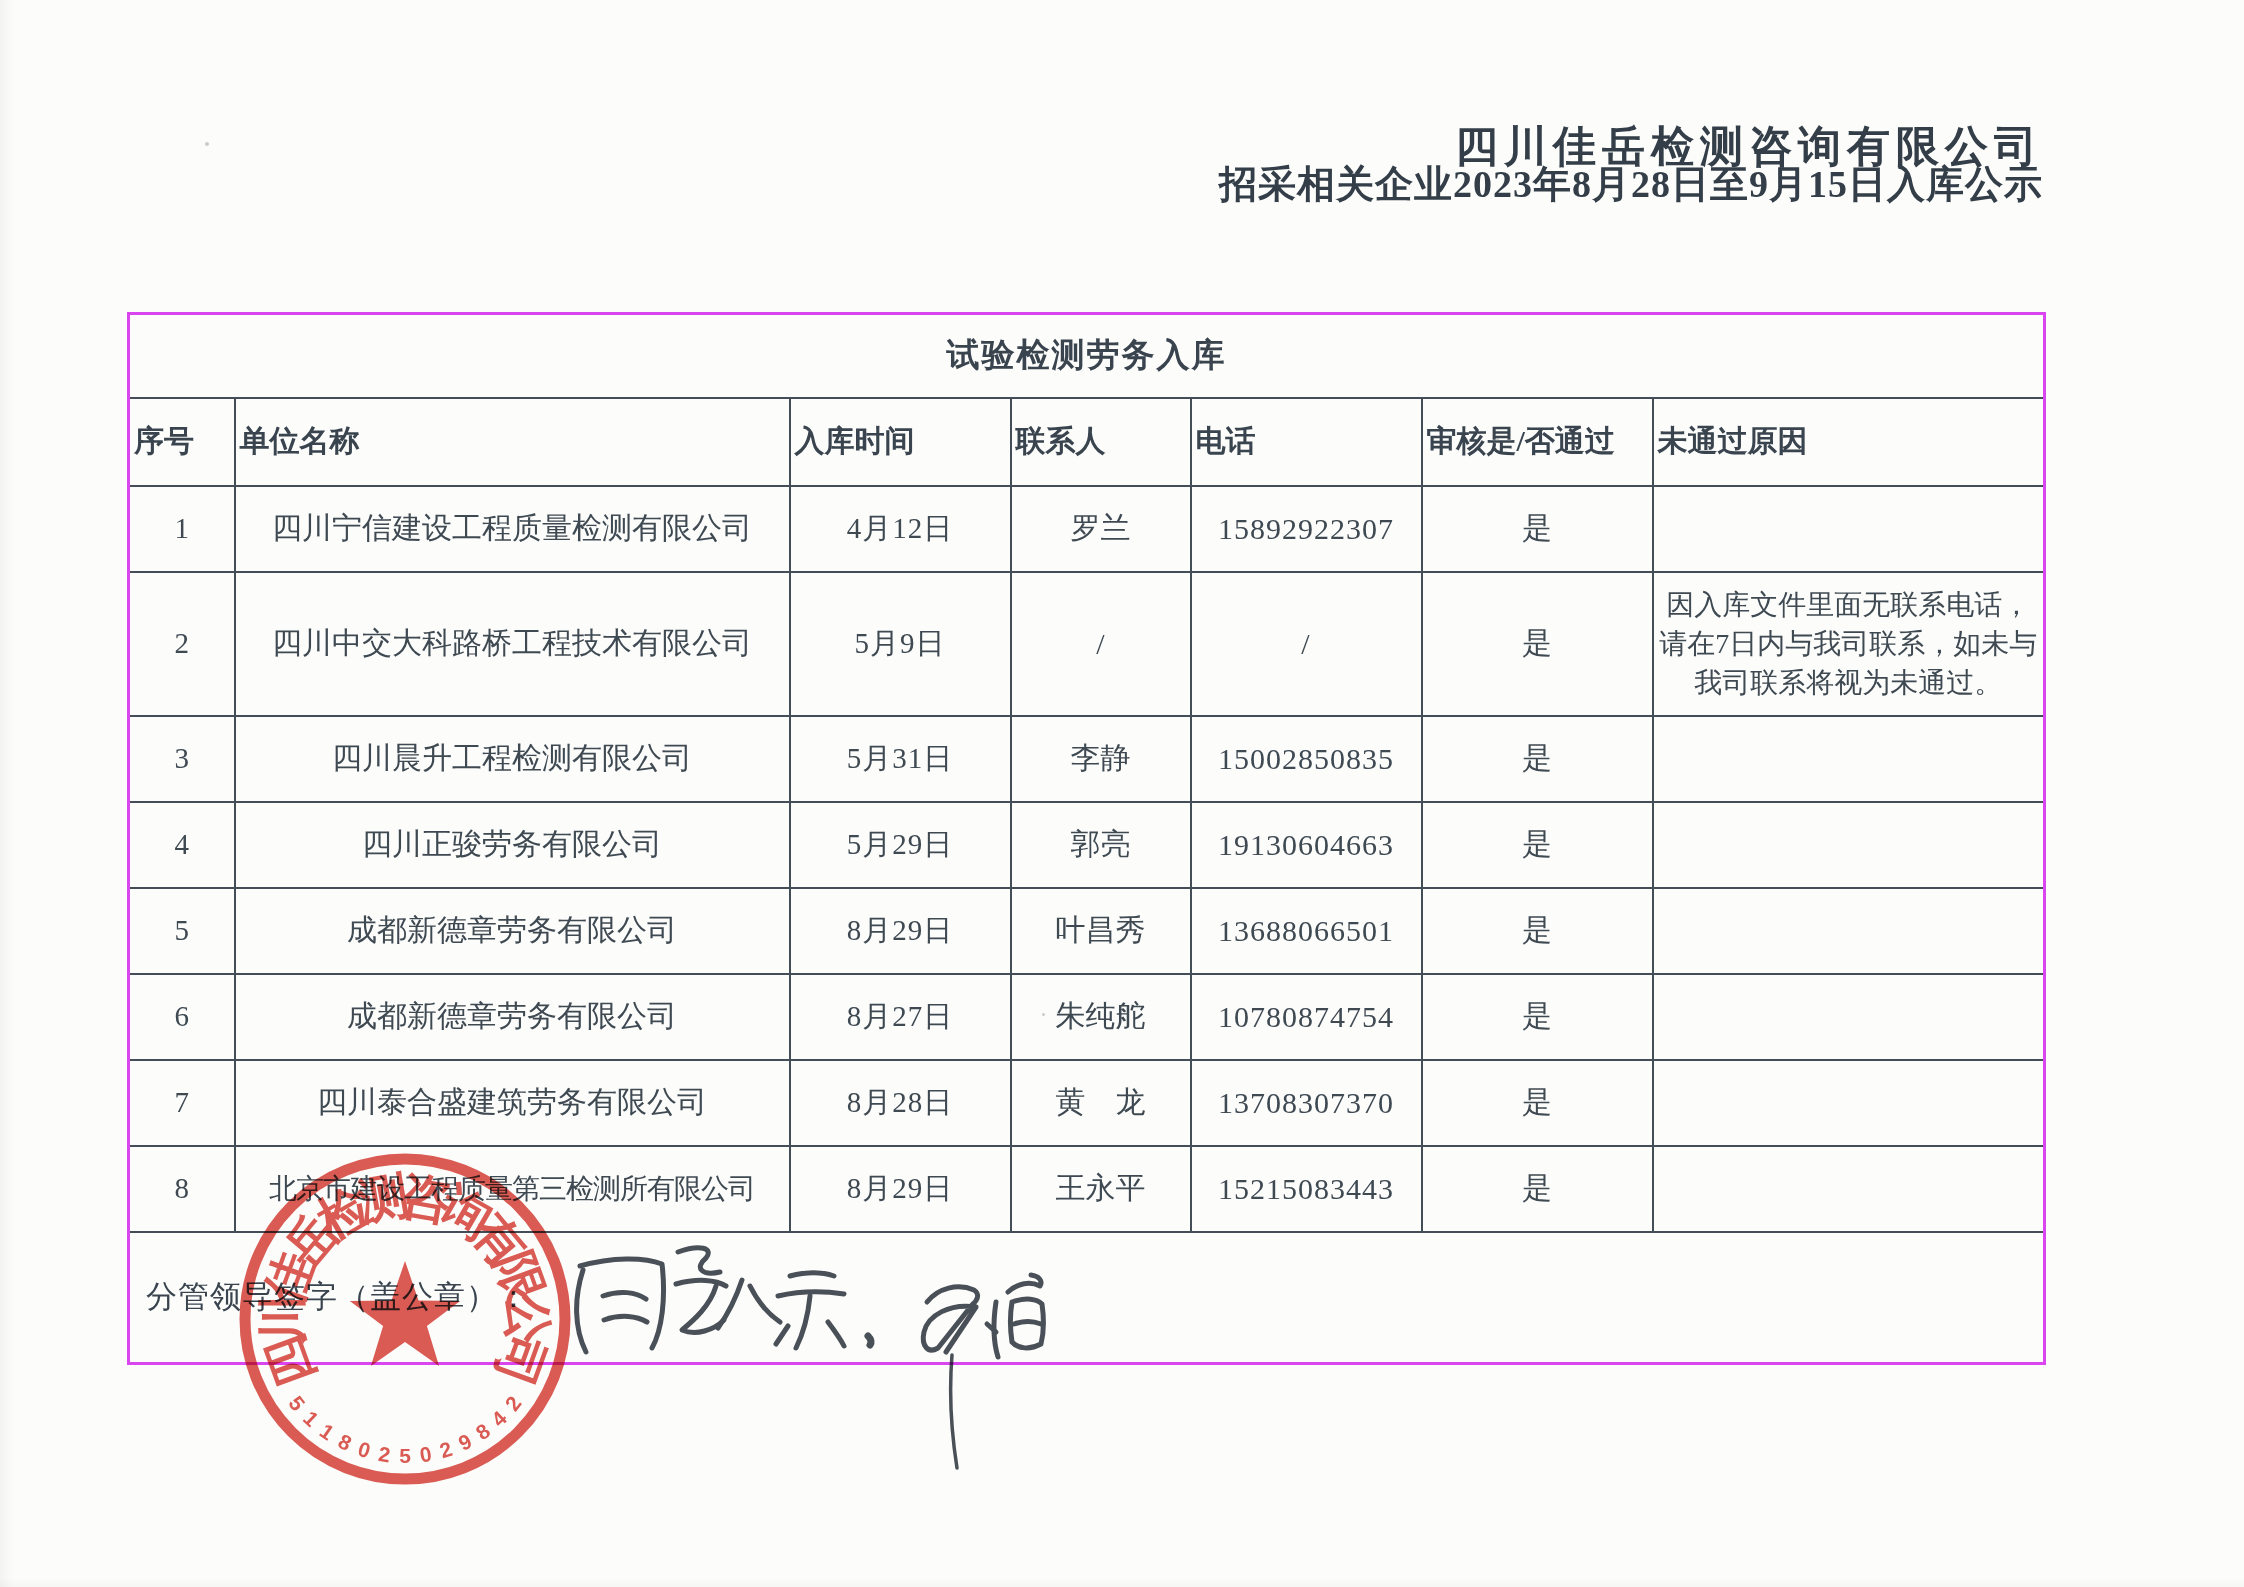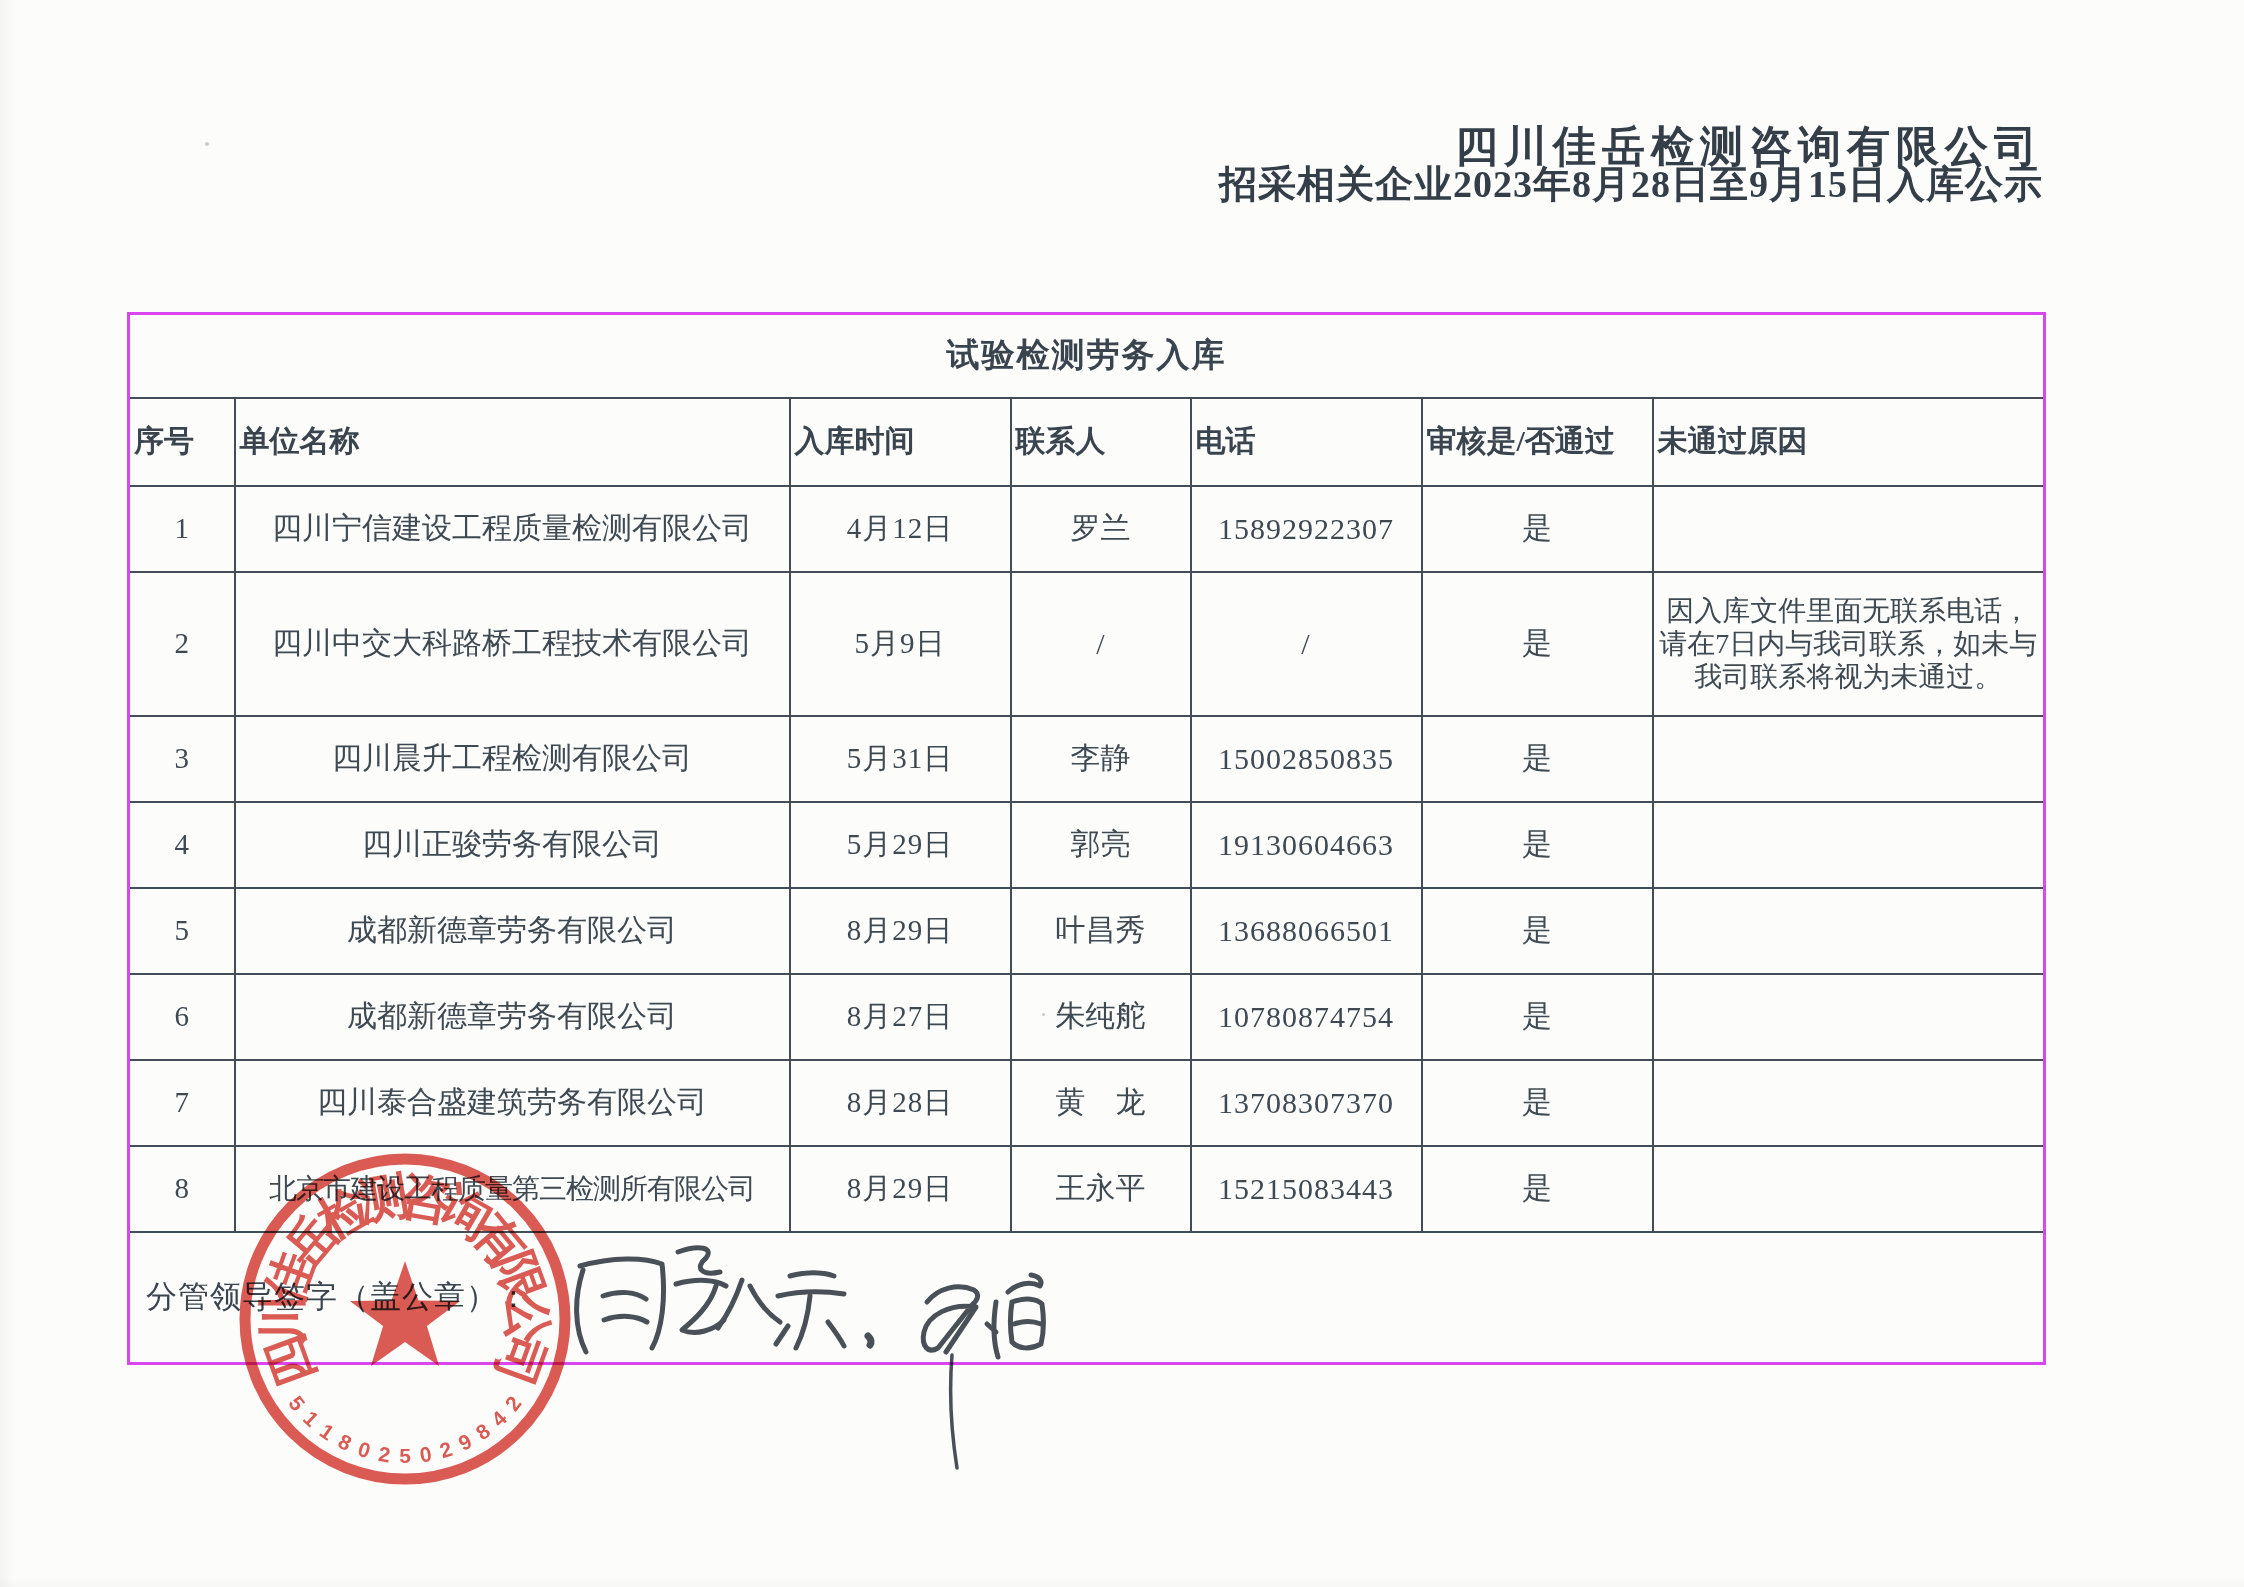--- a/index.html
+++ b/index.html
@@ -39,21 +39,21 @@
   tr.r-data{height:86px;}
   tr.r-data.tall{height:144px;}
   tr.r-data td{text-align:center;}
   td.c-seq{font-size:29px;}
   td.c-company{font-size:30px;}
   td.c-company.longname{font-size:28px;letter-spacing:-1px;}
   td.c-date{font-size:29px;letter-spacing:1px;}
   td.c-contact{font-size:30px;}
   td.c-phone{font-size:30px;letter-spacing:1px;}
   td.c-approved{font-size:30px;}
-  td.c-reason{font-size:28px;line-height:33px;text-align:left;padding:4px 7px;}
+  td.c-reason{font-size:28px;line-height:39px;text-align:left;padding:4px 7px;}
   tr.r-sign{height:132px;}
   tr.r-sign td{font-size:31px;text-align:left;padding-left:16px;letter-spacing:1px;color:#39444e;}
 
   .stamp{position:absolute;left:225px;top:1139px;width:360px;height:360px;
     mix-blend-mode:multiply;opacity:.88;}
   .ink{position:absolute;left:550px;top:1230px;width:560px;height:260px;
     mix-blend-mode:multiply;}
   .speck{position:absolute;border-radius:50%;background:#8f9089;opacity:.45;}
 </style>
 </head>

